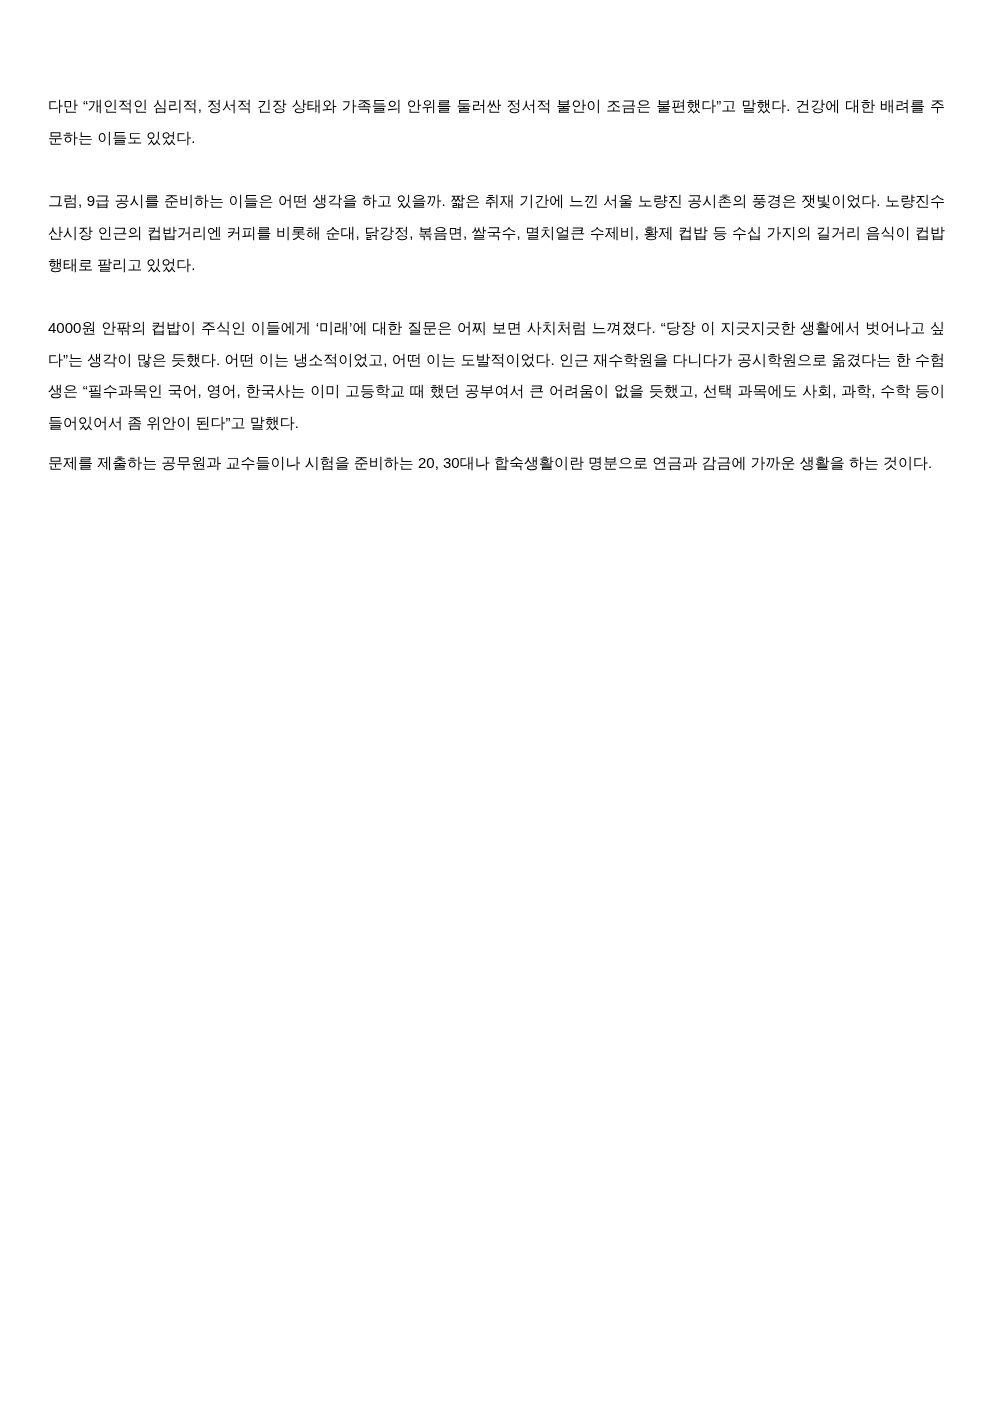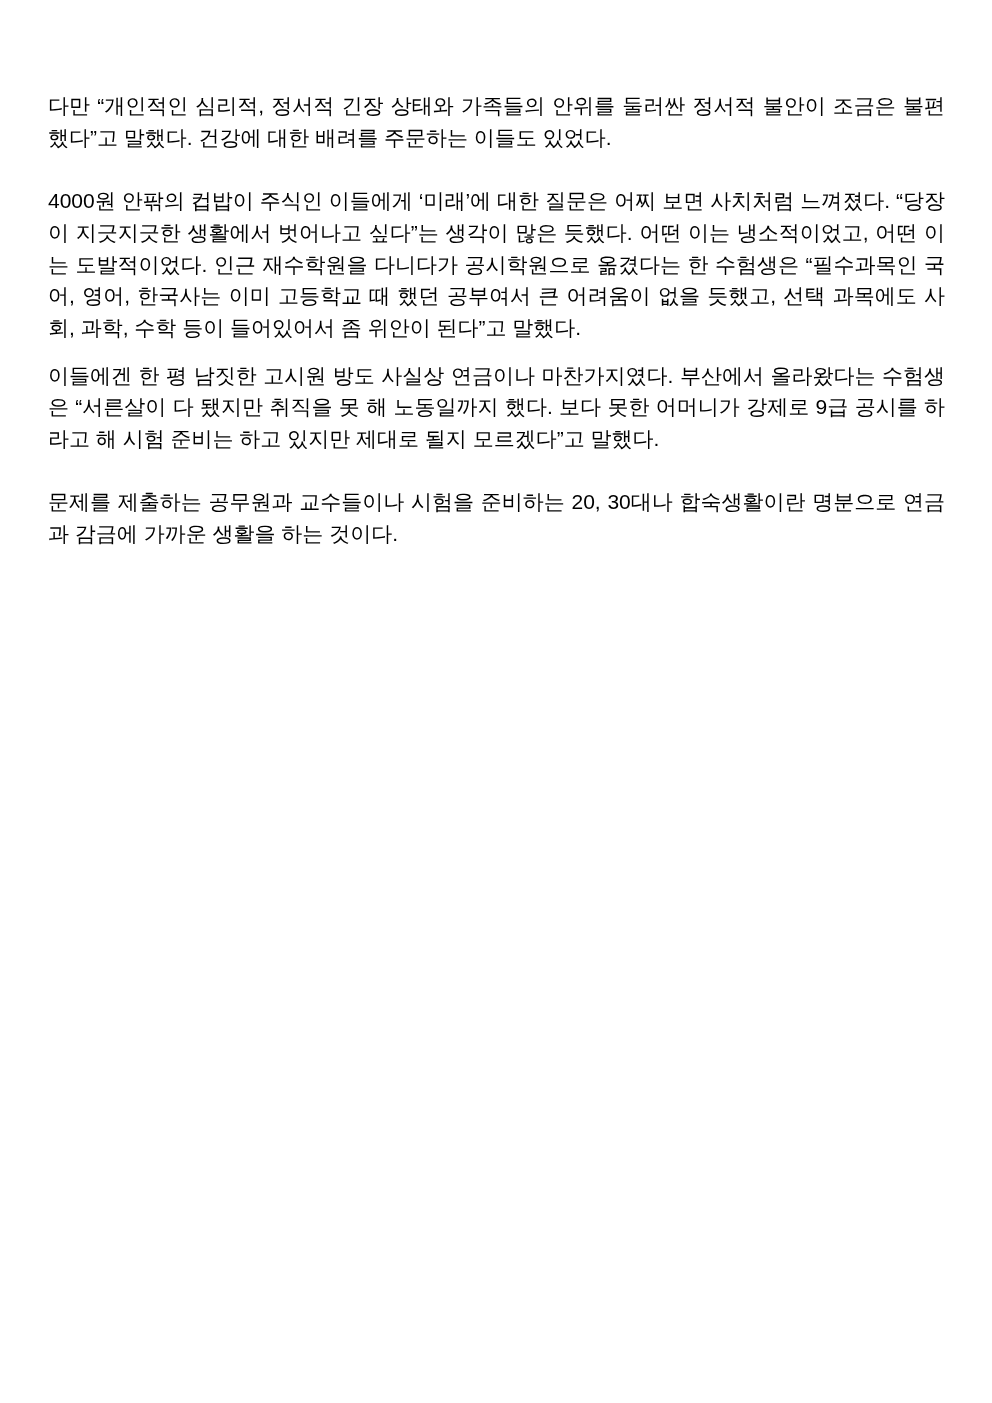--- a/index.html
+++ b/index.html
@@ -9,40 +9,40 @@
   }
   .page {
     position: relative;
     width: 992px;
     min-height: 1403px;
     box-sizing: border-box;
     background: #ffffff;
     color: #000000;
     padding: 90px 47px 60px 48px;
     font-family: "Liberation Sans", "DejaVu Sans", sans-serif;
-    font-size: 21px;
+    font-size: 15px;
     line-height: 31.7px;
     text-align: justify;
     word-break: break-all;
     overflow: hidden;
   }
   .page p {
     margin: 0 0 31.7px 0;
   }
   .page p.joined {
-    margin-bottom: 16px;
+    margin-bottom: 8px;
   }
 </style>
 </head>
 <body>
 
 <main class="page">
   <p>다만 “개인적인 심리적, 정서적 긴장 상태와 가족들의 안위를 둘러싼 정서적 불안이 조금은 불편했다”고 말했다. 건강에 대한 배려를 주문하는 이들도 있었다.</p>
 
+  <p>그럼, 9급 공시를 준비하는 이들은 어떤 생각을 하고 있을까. 짧은 취재 기간에 느낀 서울 노량진 공시촌의 풍경은 잿빛이었다. 노량진수산시장 인근의 컵밥거리엔 커피를 비롯해 순대, 닭강정, 볶음면, 쌀국수, 멸치얼큰 수제비, 황제 컵밥 등 수십 가지의 길거리 음식이 컵밥 행태로 팔리고 있었다.</p>
 
   <p class="joined">4000원 안팎의 컵밥이 주식인 이들에게 ‘미래’에 대한 질문은 어찌 보면 사치처럼 느껴졌다. “당장 이 지긋지긋한 생활에서 벗어나고 싶다”는 생각이 많은 듯했다. 어떤 이는 냉소적이었고, 어떤 이는 도발적이었다. 인근 재수학원을 다니다가 공시학원으로 옮겼다는 한 수험생은 “필수과목인 국어, 영어, 한국사는 이미 고등학교 때 했던 공부여서 큰 어려움이 없을 듯했고, 선택 과목에도 사회, 과학, 수학 등이 들어있어서 좀 위안이 된다”고 말했다.</p>
 
 
-  <p>이들에겐 한 평 남짓한 고시원 방도 사실상 연금이나 마찬가지였다. 부산에서 올라왔다는 수험생은 “서른살이 다 됐지만 취직을 못 해 노동일까지 했다. 보다 못한 어머니가 강제로 9급 공시를 하라고 해 시험 준비는 하고 있지만 제대로 될지 모르겠다”고 말했다.</p>
 
   <p>문제를 제출하는 공무원과 교수들이나 시험을 준비하는 20, 30대나 합숙생활이란 명분으로 연금과 감금에 가까운 생활을 하는 것이다.</p>
 
 </main>
 
 </body></html>

